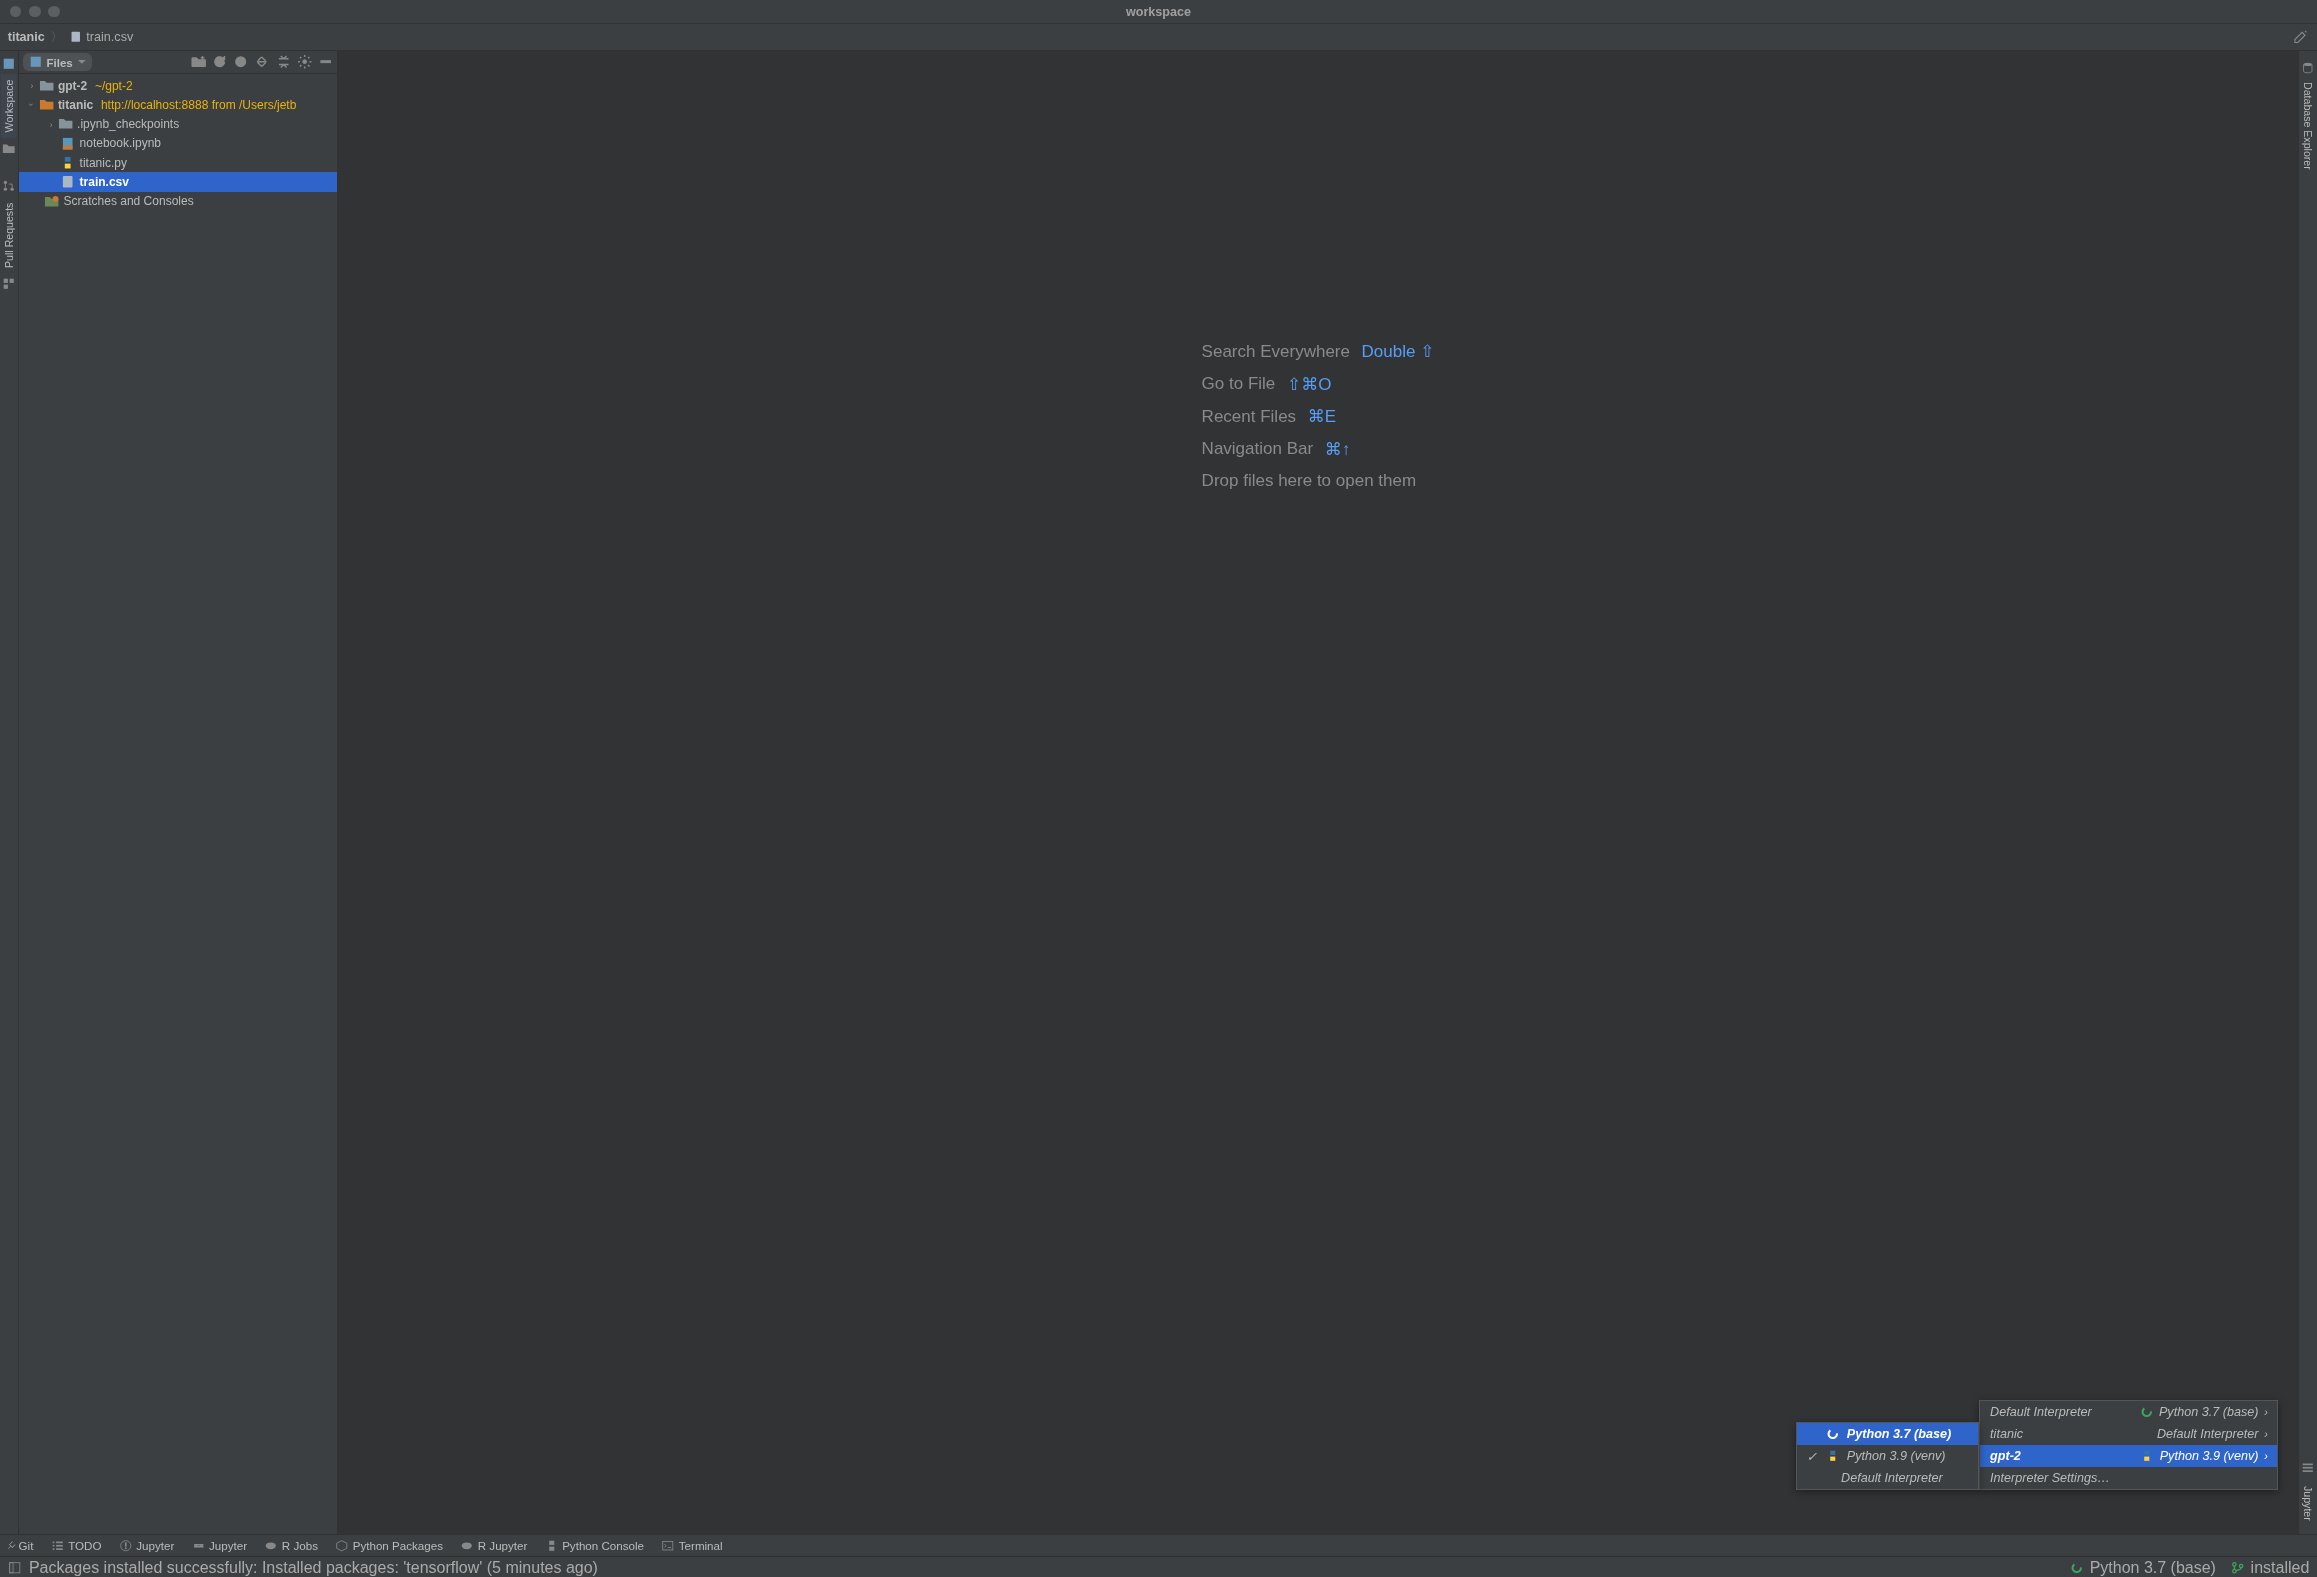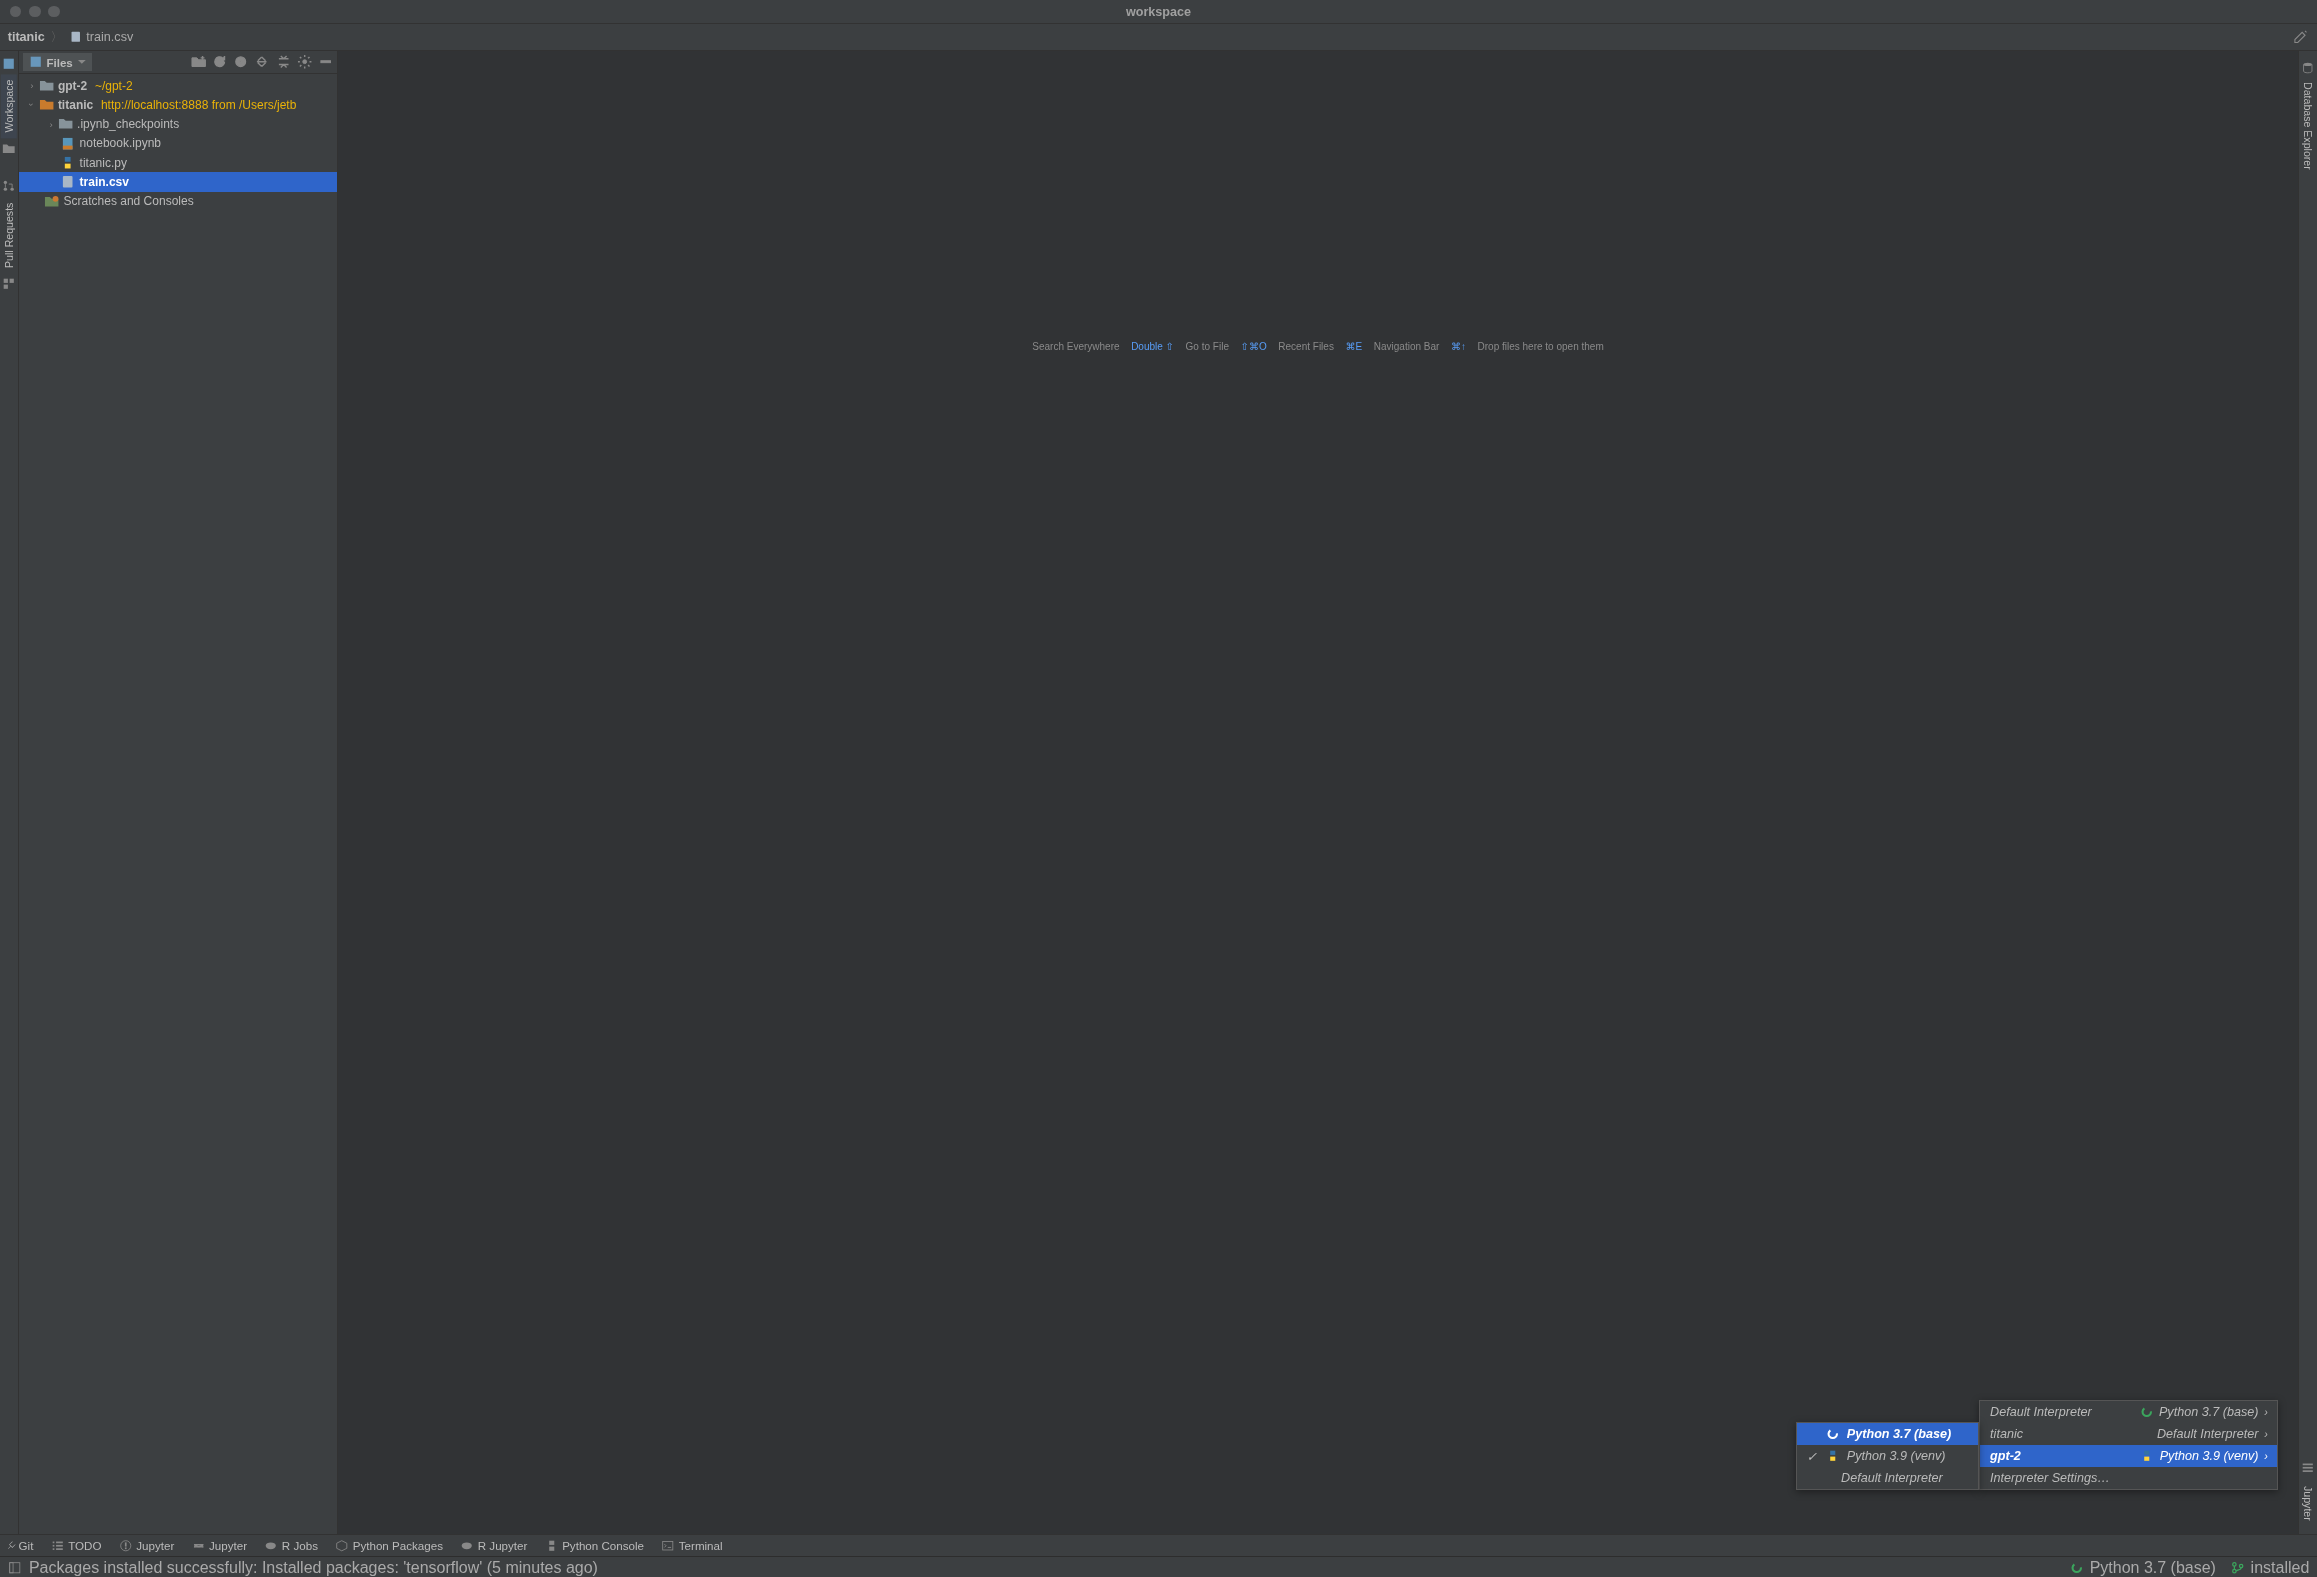--- a/index.html
+++ b/index.html
@@ -28,35 +28,35 @@
 .rail-icon { width: 13.5px; height: 13.5px; fill: #888; margin-bottom: 3.9px; }
 
 .right-rail { width: 19.3px; background: #3c3f41; border-left: 1px solid #323232; display: flex; flex-direction: column; align-items: center; padding-top: 5.8px; position: relative; }
 .rail-item-r { writing-mode: vertical-rl; color: #bbb; font-size: 10.6px; padding: 5.8px 1.9px; }
 .rail-icon-r { width: 13.5px; height: 13.5px; fill: #888; margin-bottom: 1.9px; margin-top: 3.9px; }
 .rail-bottom { position: absolute; bottom: 7.7px; display:flex; flex-direction:column; align-items:center; gap:3.9px; }
 
 
 .tool { width: 319px; background: #3c3f41; border-right: 1px solid #323232; display: flex; flex-direction: column; }
 .tool-header { height: 23px; display: flex; align-items: center; padding: 0 3.9px; border-bottom: 1px solid #323232; background:#3c3f41; }
-.tool-header .ttl { display:flex; align-items:center; gap:3.9px; padding:1.9px 5.8px; background:#4e5254; border-radius:0; color:#bbb; font-weight:600; font-size:11.6px; }
+.tool-header .ttl { display:flex; align-items:center; gap:3.9px; padding:1.9px 5.8px; background:#4e5254; border-radius:6px; color:#bbb; font-weight:600; font-size:11.6px; }
 .tool-header .hicons { margin-left:auto; display:flex; gap:5.8px; }
 .tool-header .hicons svg { width:15.4px; height:15.4px; fill:#888; stroke:#888; }
 
 .tree { flex:1; background:#3c3f41; padding-top:1.9px; overflow:hidden; font-size:12px; }
 .tree-row { height:19.3px; display:flex; align-items:center; color:#bbb; white-space:nowrap; }
 .tree-row.sel { background:#2f65ca; color:#fff; }
 .tree-row.sel .muted, .tree-row.sel svg { fill:#fff; color:#fff; }
 .tree-row .ch { width:13.5px; text-align:center; color:#888; font-size:9.7px; }
 .tree-row .ic { width:15.4px; height:15.4px; margin-right:3.9px; }
 .tree-row .muted { color:#eab308; margin-left:7.7px; }
 
 
 .editor { flex:1; background:#313335; display:flex; align-items:flex-start; justify-content:center; position:relative; }
-.empty { margin-top: 290px; display:flex; flex-direction:row; gap:11.6px; font-size:10px; color:#8a8a8a; }
+.empty { margin-top: 290px; display:flex; flex-direction:column; gap:11.6px; font-size:17px; color:#8a8a8a; }
 .empty-row { display:flex; align-items:center; gap:11.6px; }
 .empty-row .shortcut { color:#589df6; }
 
 
 .bottombar { height:22px; background:#3c3f41; border-top:1px solid #323232; display:flex; align-items:center; padding:0 7.7px; gap:17.4px; font-size:11.6px; color:#bbb; }
 .bottombar .bitem { display:flex; align-items:center; gap:3.9px; }
 .bottombar svg { width:13.5px; height:13.5px; fill:#888; }
 
 
 .statusbar { height:22px; background:#3c3f41; border-top:1px solid #2d2d2d; display:flex; align-items:center; padding:0 7.7px; font-size:16px; color:#aaa; justify-content:space-between; }

